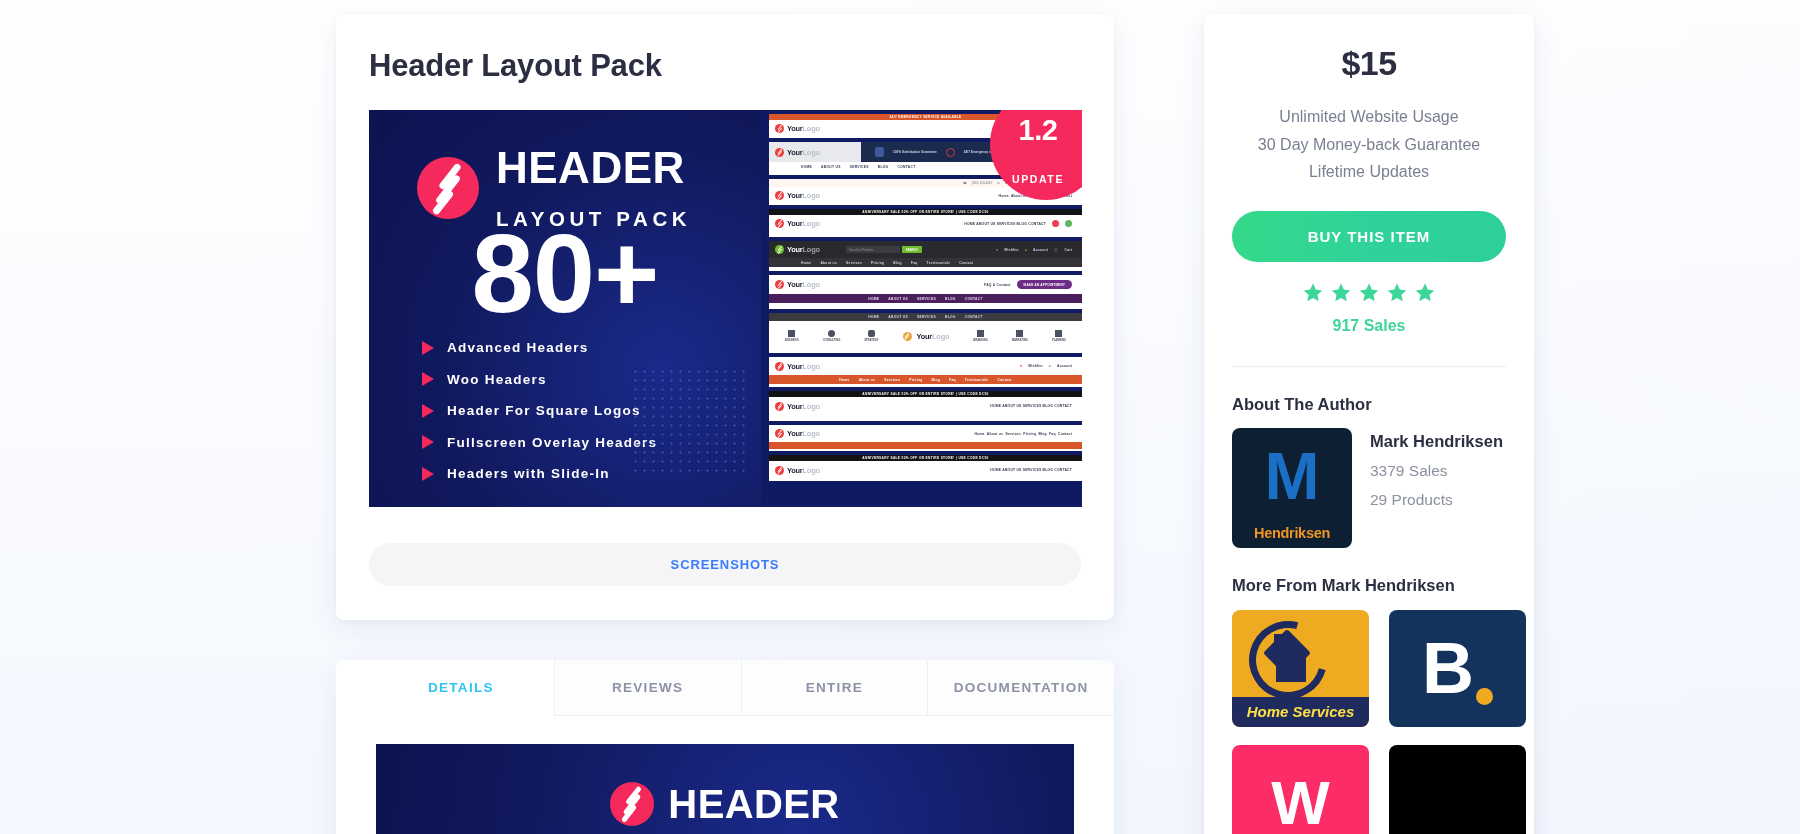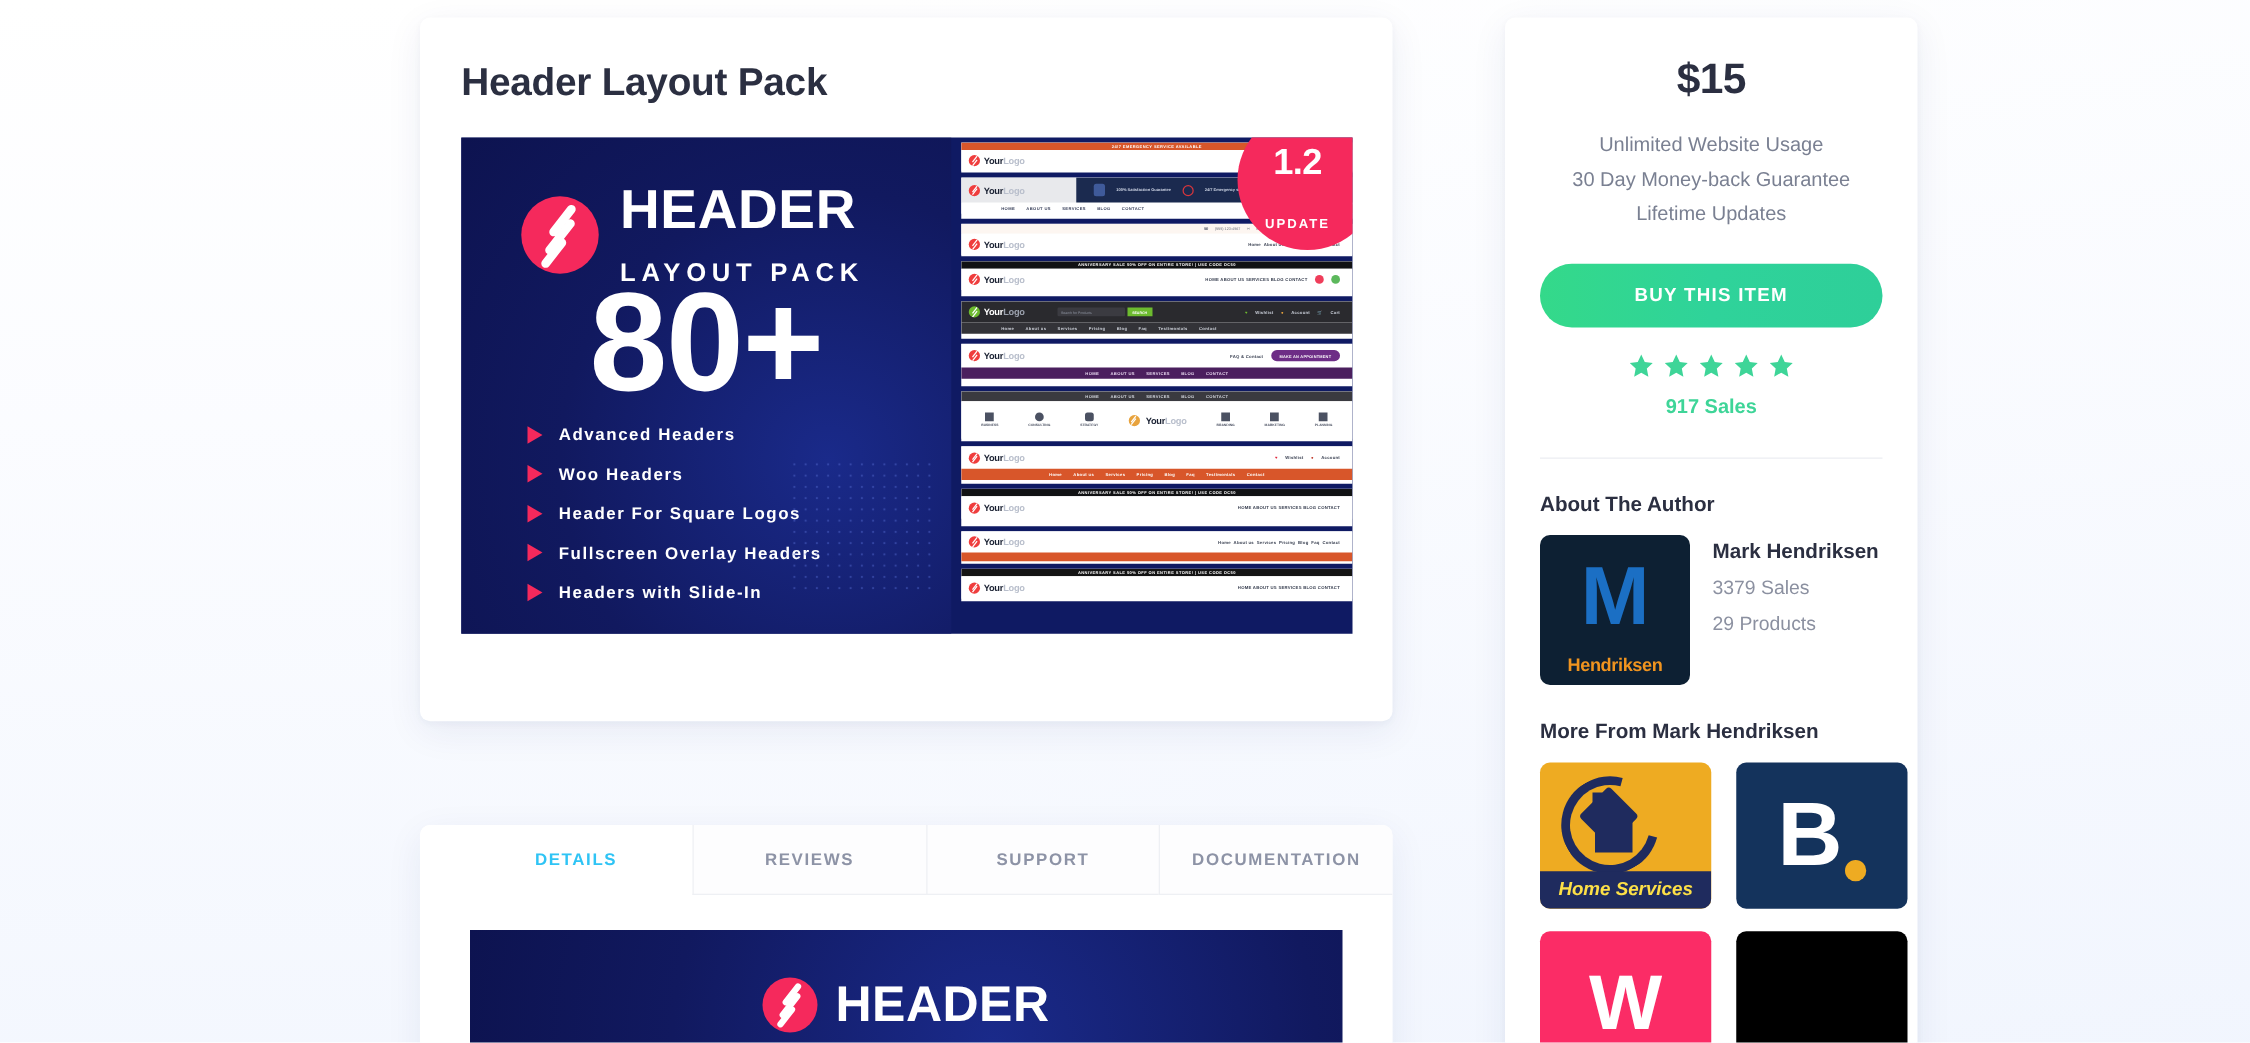--- a/index.html
+++ b/index.html
@@ -662,30 +662,31 @@
 
         </div>
 
         <div class="badge-update">
           <span class="v">1.2</span>
           <span class="u">UPDATE</span>
         </div>
       </div>
 
       <div class="actions">
+        <button class="btn-ghost">SCREENSHOTS</button>
       </div>
 
     </div>
   </div>
 
   <div class="tabs-card">
     <div class="tabs">
       <div class="tab active">DETAILS</div>
       <div class="tab">REVIEWS</div>
-      <div class="tab">SUPPORT</div>
+      <div class="tab">ENTIRE</div>
       <div class="tab">DOCUMENTATION</div>
     </div>
     <div class="tab-body">
       <div class="detail-banner">
         <div class="brand-mark">
           <i></i>
             <i></i>
             <i></i>
         </div>
         <div class="txt">HEADER</div>

